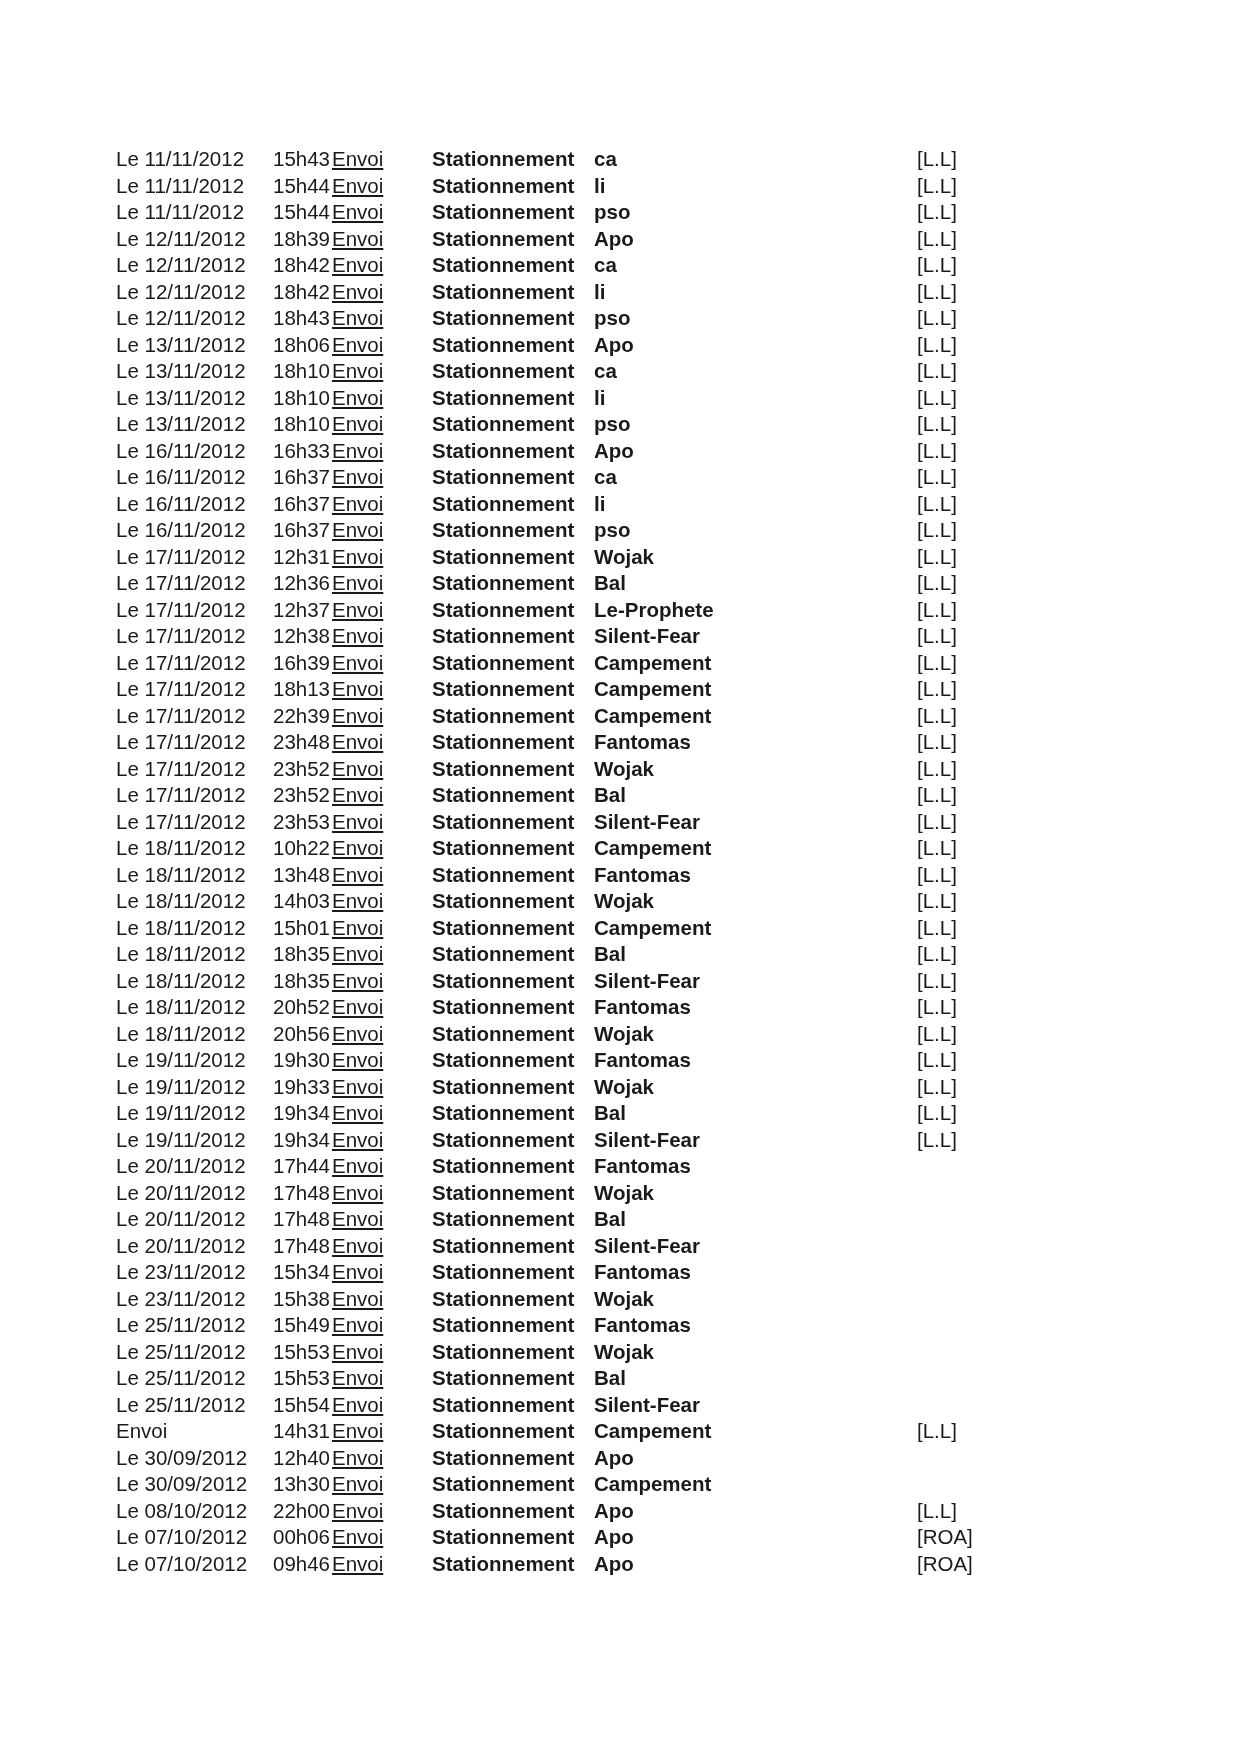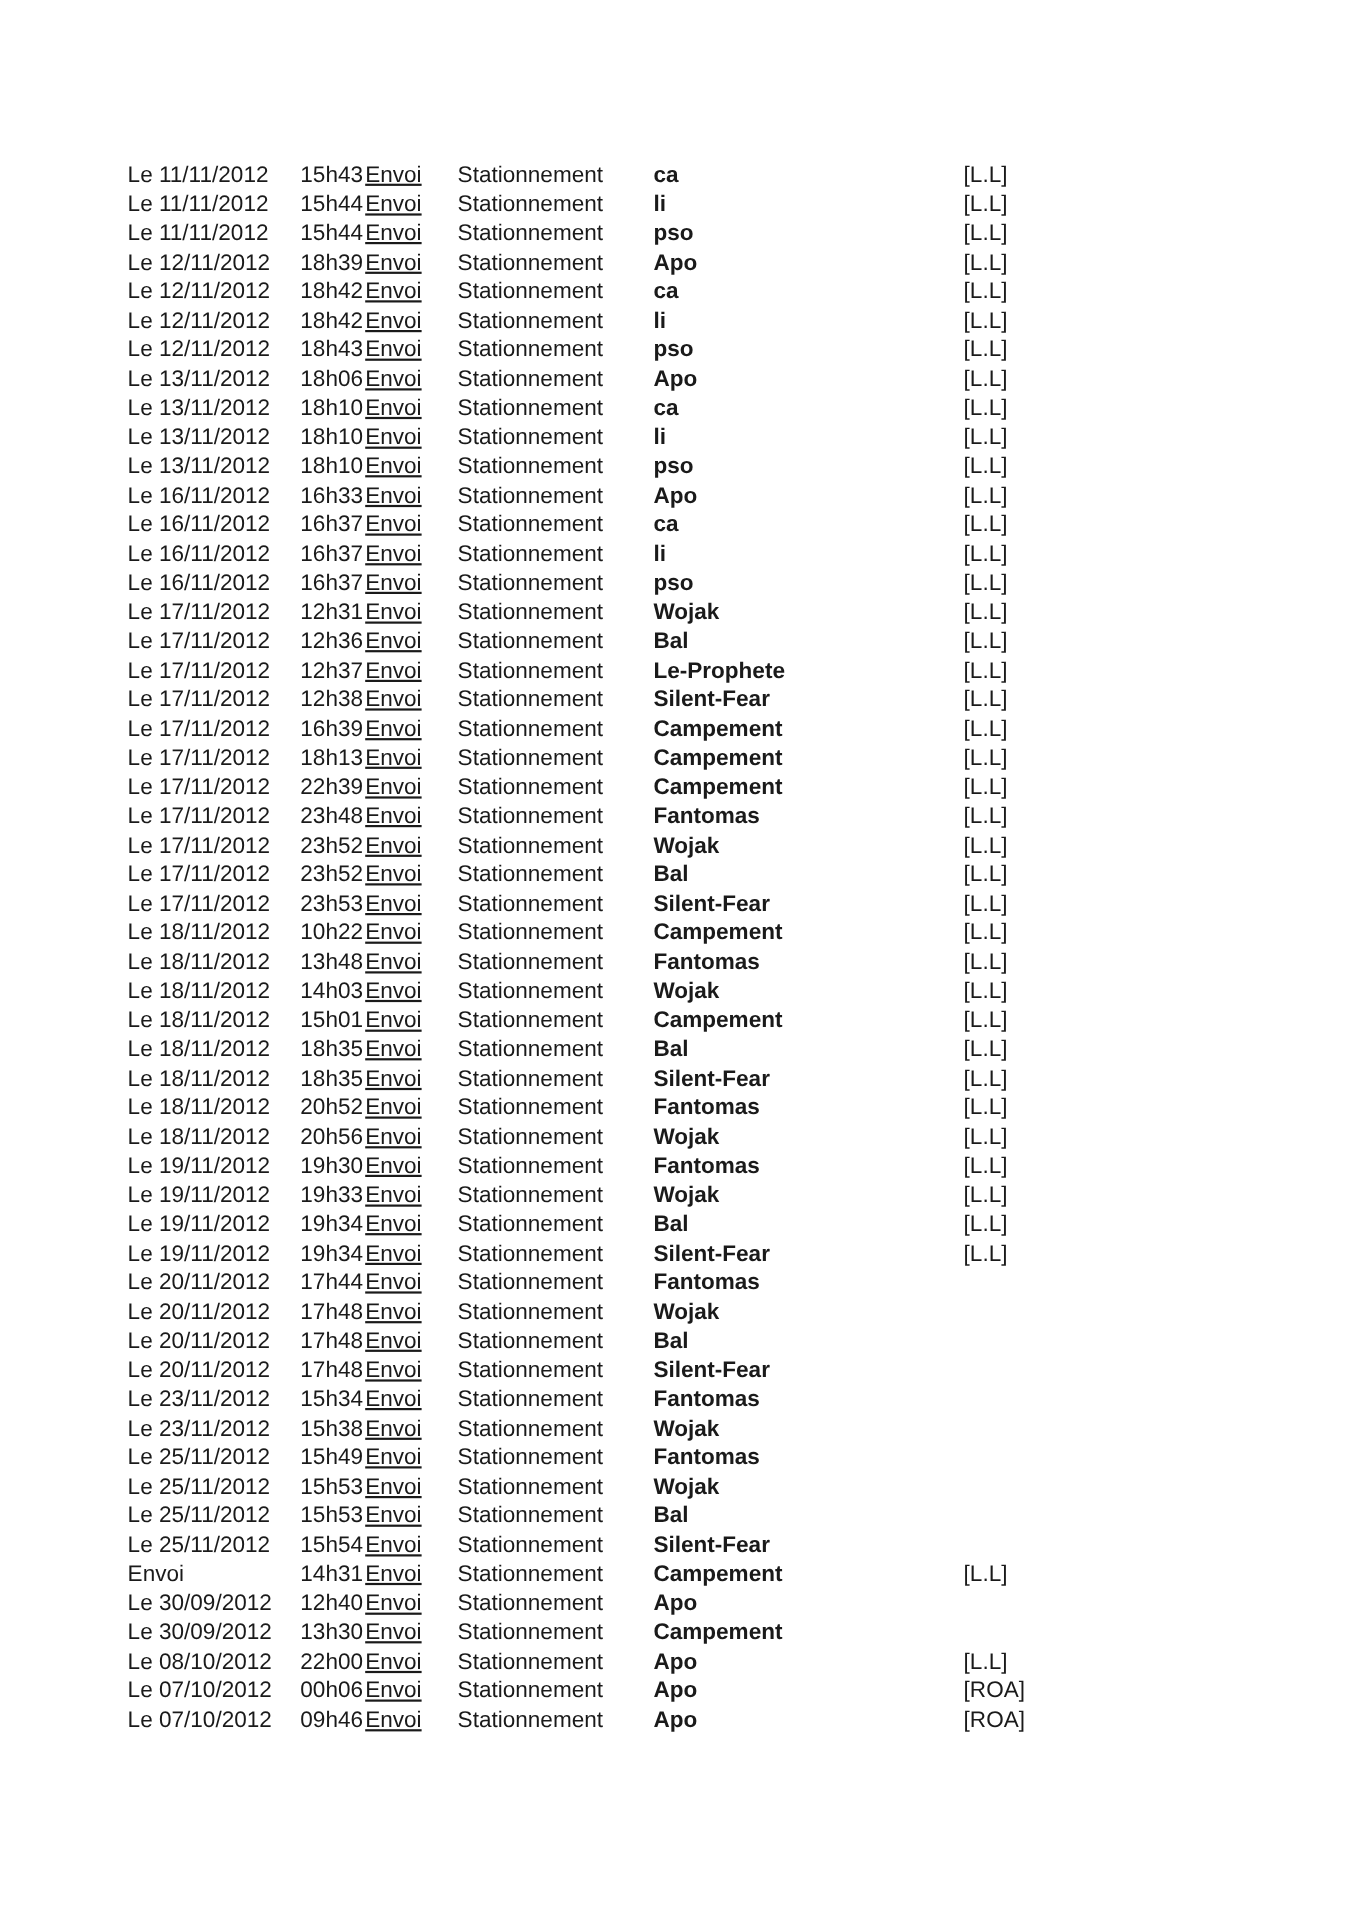--- a/index.html
+++ b/index.html
@@ -35,23 +35,23 @@
       line-height: 26.5px;
       white-space: nowrap;
     }
     .cell {
       position: absolute;
       top: 0;
     }
     .c-date { left: 116px; }
     .c-time { left: 273px; }
     .c-type { left: 332px; text-decoration: underline; }
-    .c-cat  { left: 416px; }
+    .c-cat  { left: 432px; font-weight: bold; }
     .c-name { left: 594px; font-weight: bold; }
-    .c-tag  { left: 876px; }
+    .c-tag  { left: 917px; }
   </style>
 </head>
 <body>
 
 <div class="sheet">
   <div class="rows" id="rows">
   <div class="row">
     <span class="cell c-date">Le 11/11/2012</span>
     <span class="cell c-time">15h43</span>
     <span class="cell c-type">Envoi</span>

